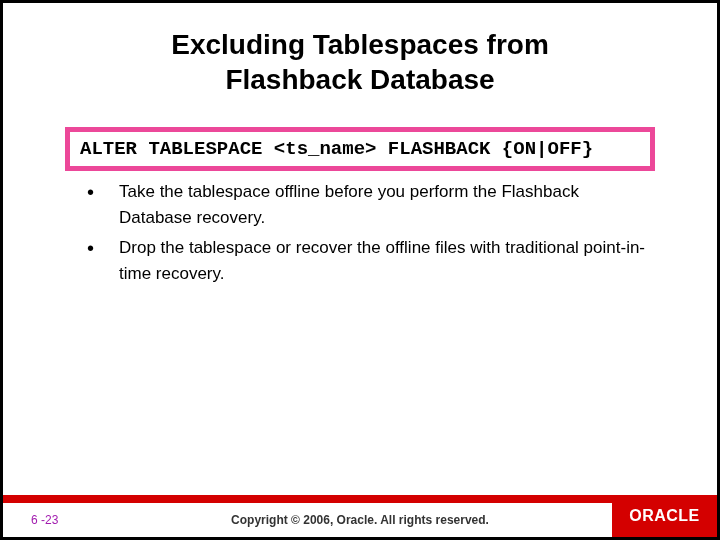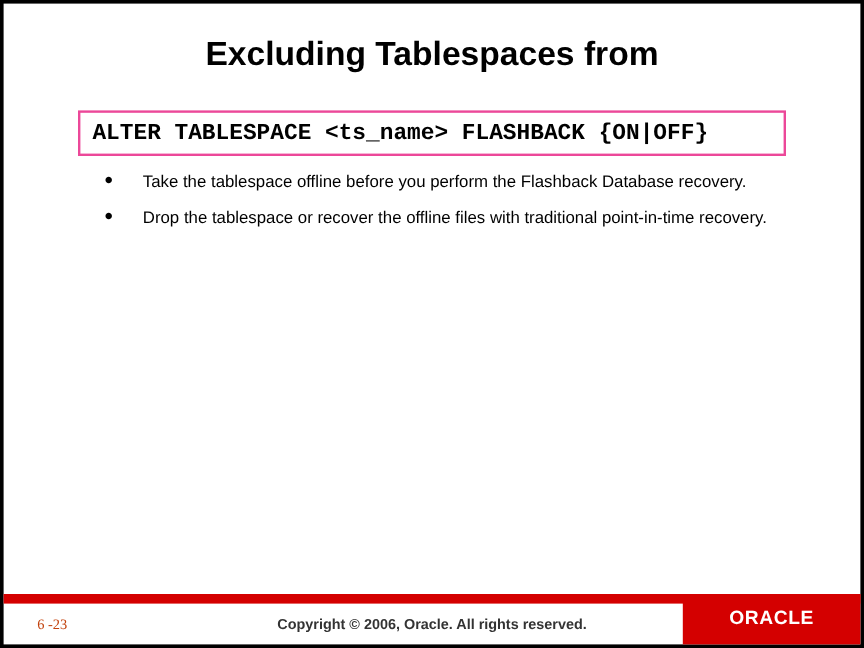--- a/index.html
+++ b/index.html
@@ -17,21 +17,21 @@
     font-weight: bold;
     text-align: center;
     margin-top: 24px;
     line-height: 1.25;
   }
   .content {
     padding: 30px 62px 0 62px;
     flex: 1;
   }
   .codebox {
-    border: 2px solid #ec4899;
+    border: 5px solid #ec4899;
     background: #fff;
     padding: 6px 10px;
     font-family: "Courier New", Courier, monospace;
     font-size: 19px;
     font-weight: bold;
     white-space: pre;
   }
   .bullets {
     margin-top: 8px;
     padding-left: 10px;
@@ -42,56 +42,55 @@
     margin-bottom: 4px;
   }
   .bullet-dot {
     width: 44px;
     font-size: 20px;
     line-height: 26px;
     text-align: left;
     padding-left: 12px;
   }
   .bullet-text {
-    font-size: 14px;
+    font-size: 17px;
     line-height: 26px;
     flex: 1;
   }
   .footer-redbar {
     height: 8px;
     background: #d40000;
     width: 100%;
   }
   .footer-lower {
     display: flex;
     align-items: center;
     height: 34px;
     width: 100%;
     position: relative;
   }
   .page-num {
     font-size: 12px;
-    color: #c2410c;
+    color: #a21caf;
     padding-left: 28px;
     width: 120px;
-    font-family: Liberation Serif, serif;
   }
   .copyright {
     font-size: 12px;
     color: #333;
     position: absolute;
     left: 50%;
     transform: translateX(-50%);
     font-weight: bold;
   }
   .logo-wrap {
     position: absolute;
     right: 0;
     bottom: 0;
-    width: 148px;
+    width: 105px;
     height: 42px;
     background: #d40000;
     display: flex;
     align-items: center;
     justify-content: center;
   }
   .logo-text {
     color: #fff;
     font-family: Arial, sans-serif;
     font-weight: bold;
@@ -104,20 +103,21 @@
     width: 100%;
   }
 </style>
 </head>
 <body>
 
 <div class="slide">
 
   <h1 class="title">
     <span>Excluding Tablespaces from</span><br>
+    <span>Flashback Database</span>
   </h1>
 
   <div class="content">
 
     <div class="codebox">ALTER TABLESPACE &lt;ts_name&gt; FLASHBACK {ON|OFF}</div>
 
 
     <div class="bullets">
       <div class="bullet-row">
         <div class="bullet-dot">•</div>

